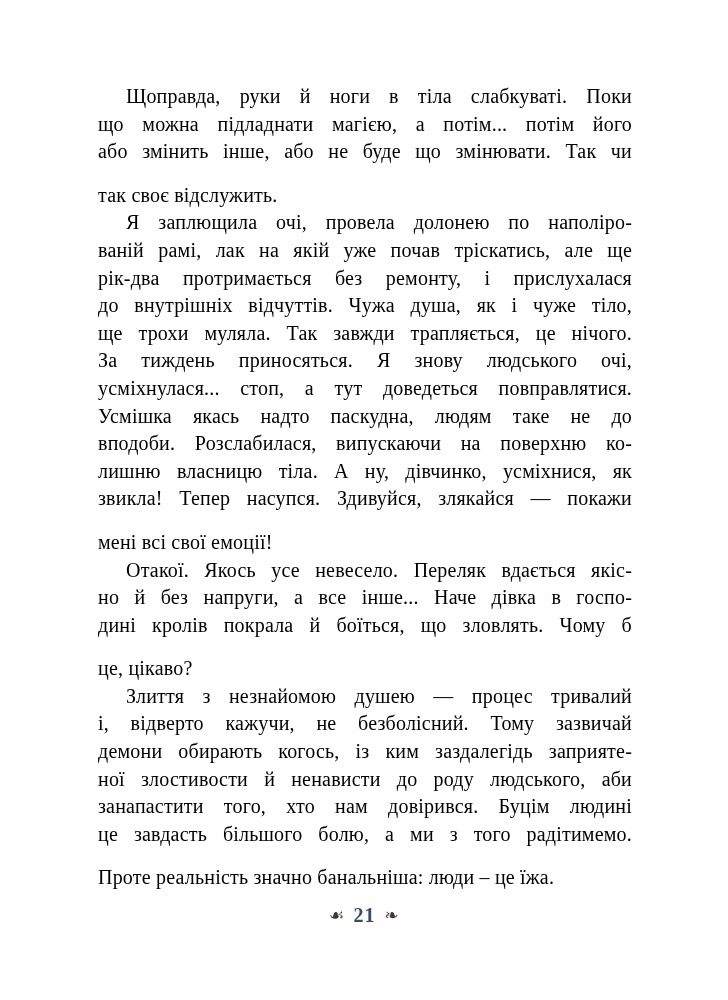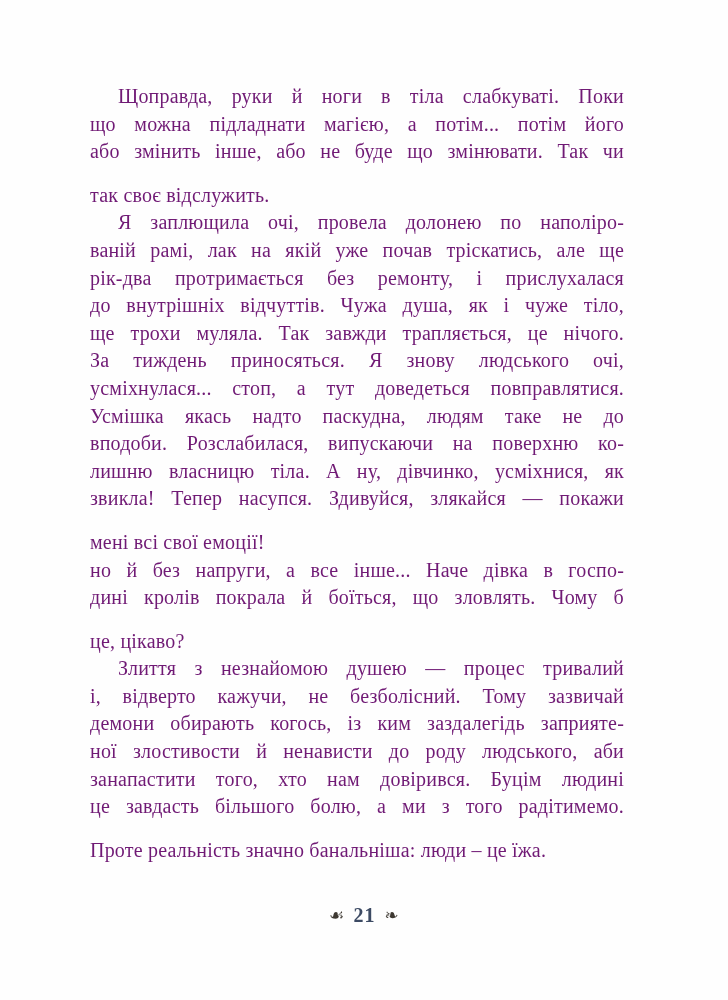--- a/index.html
+++ b/index.html
@@ -10,24 +10,24 @@
   .page {
     position: relative;
     width: 728px;
     height: 1000px;
     background: #fefefe;
     overflow: hidden;
     font-family: "Liberation Serif", "DejaVu Serif", serif;
   }
   .text-block {
     position: absolute;
-    left: 90px;
+    left: 98px;
     top: 83px;
     width: 534px;
-    color: #701a75;
+    color: #000000;
     font-size: 20px;
     line-height: 27.6px;
     letter-spacing: 0.2px;
   }
   .line {
     text-align: justify;
     text-align-last: justify;
     white-space: normal;
   }
   .line.first {
@@ -75,20 +75,21 @@
       <div class="line">рік-два протримається без ремонту, і прислухалася</div>
       <div class="line">до внутрішніх відчуттів. Чужа душа, як і чуже тіло,</div>
       <div class="line">ще трохи муляла. Так завжди трапляється, це нічого.</div>
       <div class="line">За тиждень приносяться. Я знову людського очі,</div>
       <div class="line">усміхнулася... стоп, а тут доведеться повправлятися.</div>
       <div class="line">Усмішка якась надто паскудна, людям таке не до</div>
       <div class="line">вподоби. Розслабилася, випускаючи на поверхню ко-</div>
       <div class="line">лишню власницю тіла. А ну, дівчинко, усміхнися, як</div>
       <div class="line">звикла! Тепер насупся. Здивуйся, злякайся — покажи</div>
       <div class="line last">мені всі свої емоції!</div>
+      <div class="line first">Отакої. Якось усе невесело. Переляк вдається якіс-</div>
       <div class="line">но й без напруги, а все інше... Наче дівка в госпо-</div>
       <div class="line">дині кролів покрала й боїться, що зловлять. Чому б</div>
       <div class="line last">це, цікаво?</div>
       <div class="line first">Злиття з незнайомою душею — процес тривалий</div>
       <div class="line">і, відверто кажучи, не безболісний. Тому зазвичай</div>
       <div class="line">демони обирають когось, із ким заздалегідь заприяте-</div>
       <div class="line">ної злостивости й ненависти до роду людського, аби</div>
       <div class="line">занапастити того, хто нам довірився. Буцім людині</div>
       <div class="line">це завдасть більшого болю, а ми з того радітимемо.</div>
       <div class="line last">Проте реальність значно банальніша: люди – це їжа.</div>

